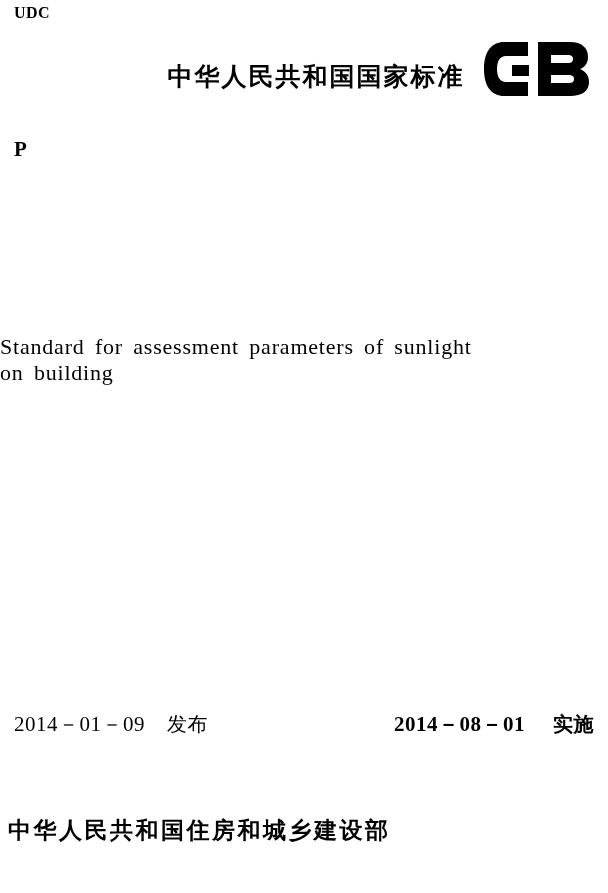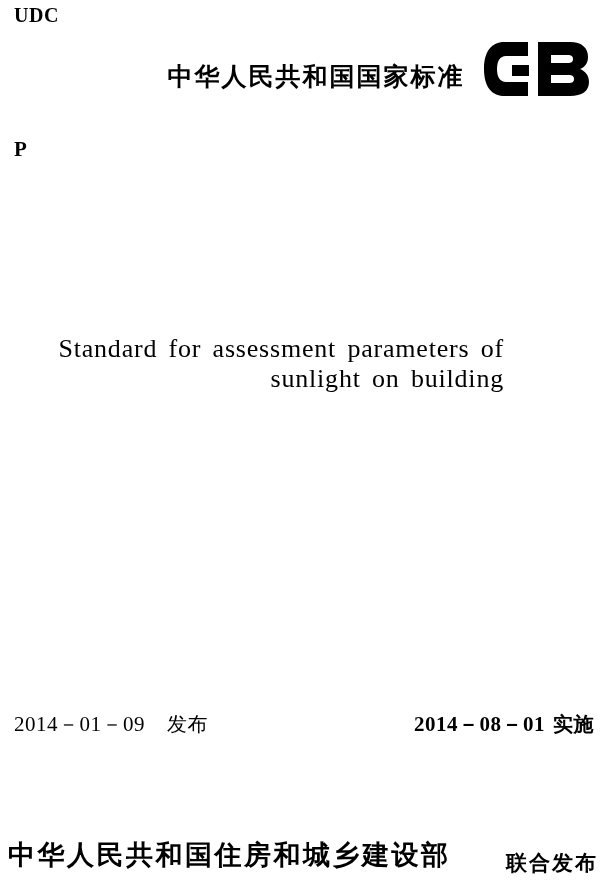--- a/index.html
+++ b/index.html
@@ -24,21 +24,21 @@
     height: 893px;
   }
 
   
   .udc {
     position: absolute;
     left: 14px;
     top: 4px;
     font-family: "Liberation Serif", serif;
     font-weight: bold;
-    font-size: 20px;
+    font-size: 16px;
     letter-spacing: 0.5px;
   }
 
   .national-standard {
     position: absolute;
     left: 0;
     top: 60px;
     width: 608px;
     text-align: center;
     font-family: "DejaVu Sans", sans-serif;
@@ -88,23 +88,23 @@
     font-weight: bold;
     font-size: 30px;
     letter-spacing: 3px;
   }
 
   .title-en {
     position: absolute;
     left: 0;
     top: 334px;
     width: 504px;
-    text-align: right;
-    font-family: "Liberation Serif", serif;
-    font-size: 26px;
+    text-align: left;
+    font-family: "Liberation Serif", serif;
+    font-size: 22px;
     letter-spacing: 0.8px;
     word-spacing: 4px;
   }
 
   
   .date-issue {
     position: absolute;
     left: 14px;
     top: 710px;
     font-family: "Liberation Serif", serif;
@@ -123,43 +123,42 @@
     position: absolute;
     right: 14px;
     top: 710px;
     font-family: "Liberation Serif", serif;
     font-weight: bold;
     font-size: 21px;
     letter-spacing: 0.5px;
     white-space: nowrap;
   }
   .date-effective .label {
-    margin-left: 8px;
+    margin-left: 28px;
     font-family: "DejaVu Sans", sans-serif;
     font-size: 20px;
   }
 
   
   .footer {
     position: absolute;
     left: 0;
     bottom: 6px;
     width: 608px;
     height: 80px;
   }
   .issuers {
     position: absolute;
     left: 8px;
     top: 8px;
     font-family: Liberation Serif, serif;
     font-weight: bold;
-    font-size: 27px;
+    font-size: 23px;
     line-height: 32px;
     letter-spacing: 2.5px;
-    margin-top: 24px;
   }
   .joint {
     position: absolute;
     right: 10px;
     top: 42px;
     font-family: "DejaVu Sans", sans-serif;
     font-weight: bold;
     font-size: 21px;
     letter-spacing: 2px;
   }
@@ -200,16 +199,15 @@
   </div>
 
   <div class="date-effective">
     <span>2014－08－01</span><span class="label">实施</span>
   </div>
 
   <div class="footer">
     <div class="issuers">
       <div>中华人民共和国住房和城乡建设部</div>
     </div>
-    <div class="joint">联合发布</div>
   </div>
 
 </div>
 
 </body></html>

